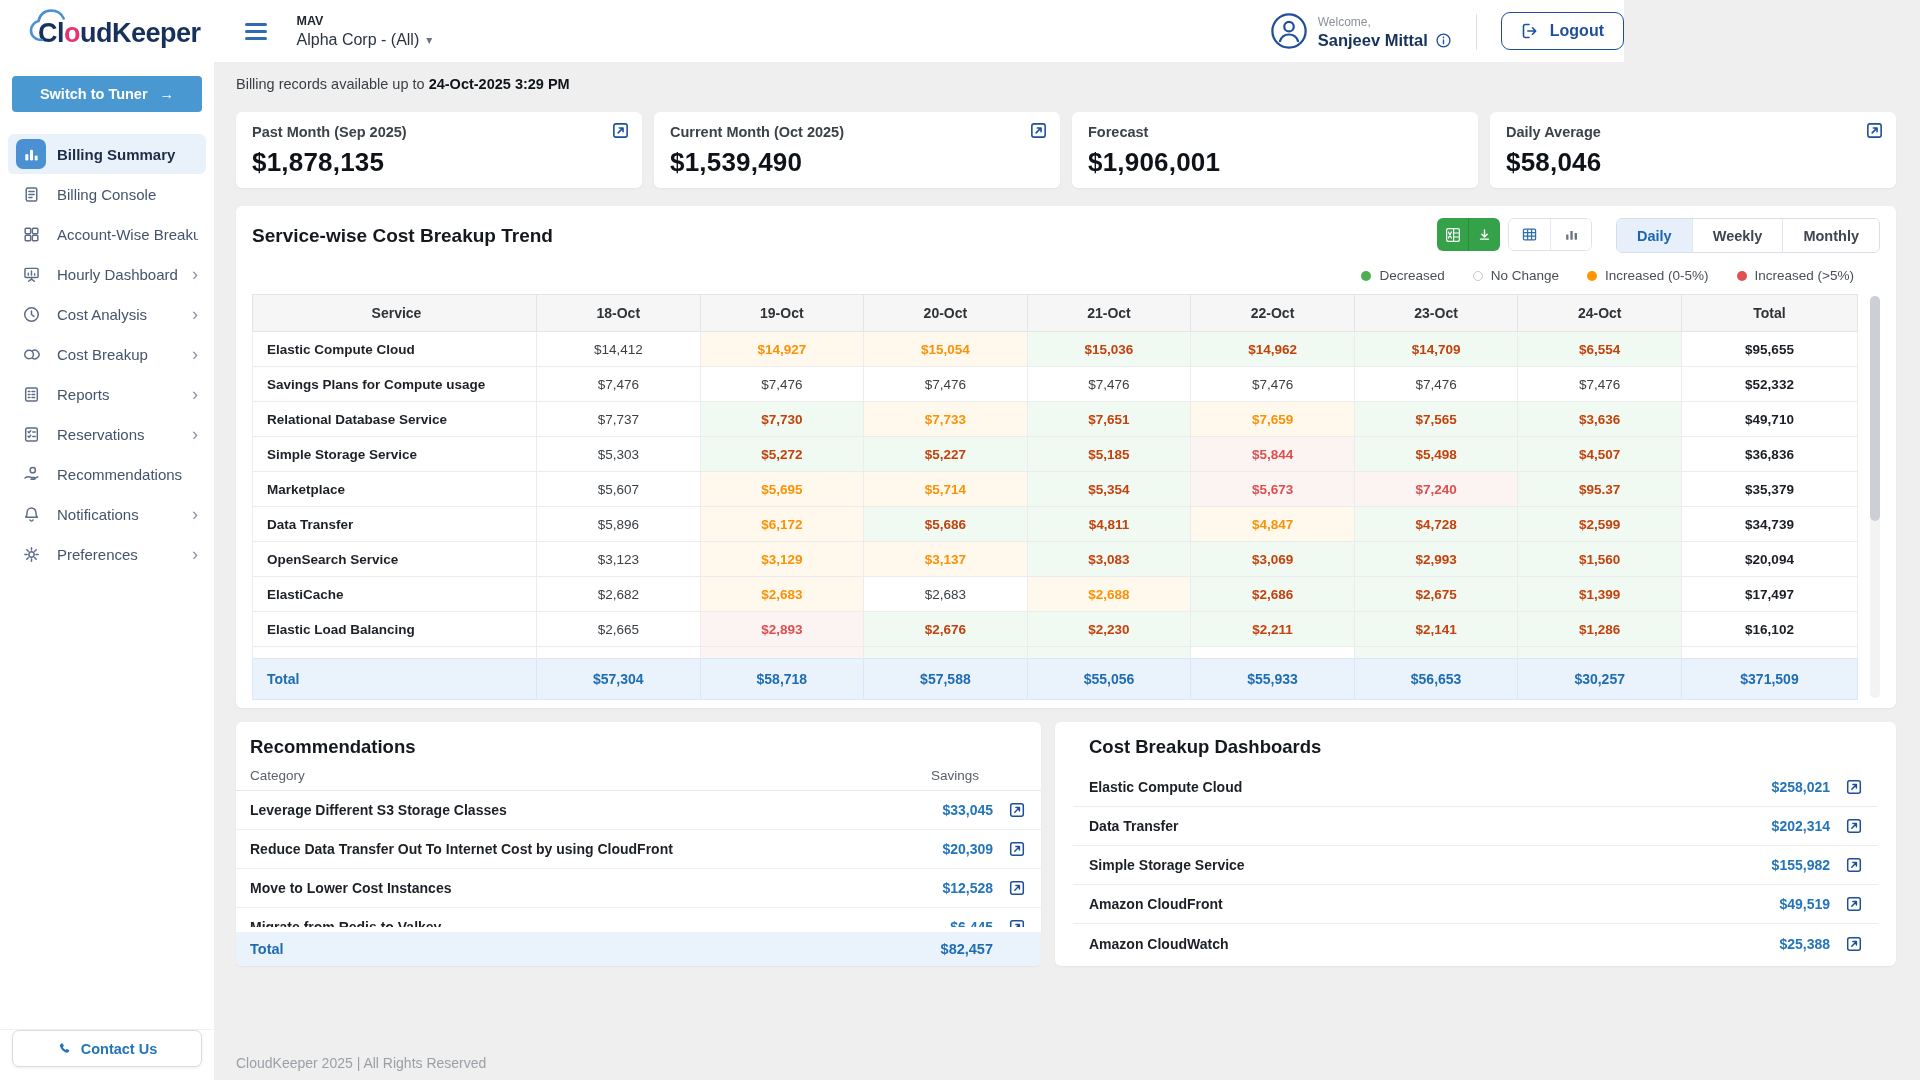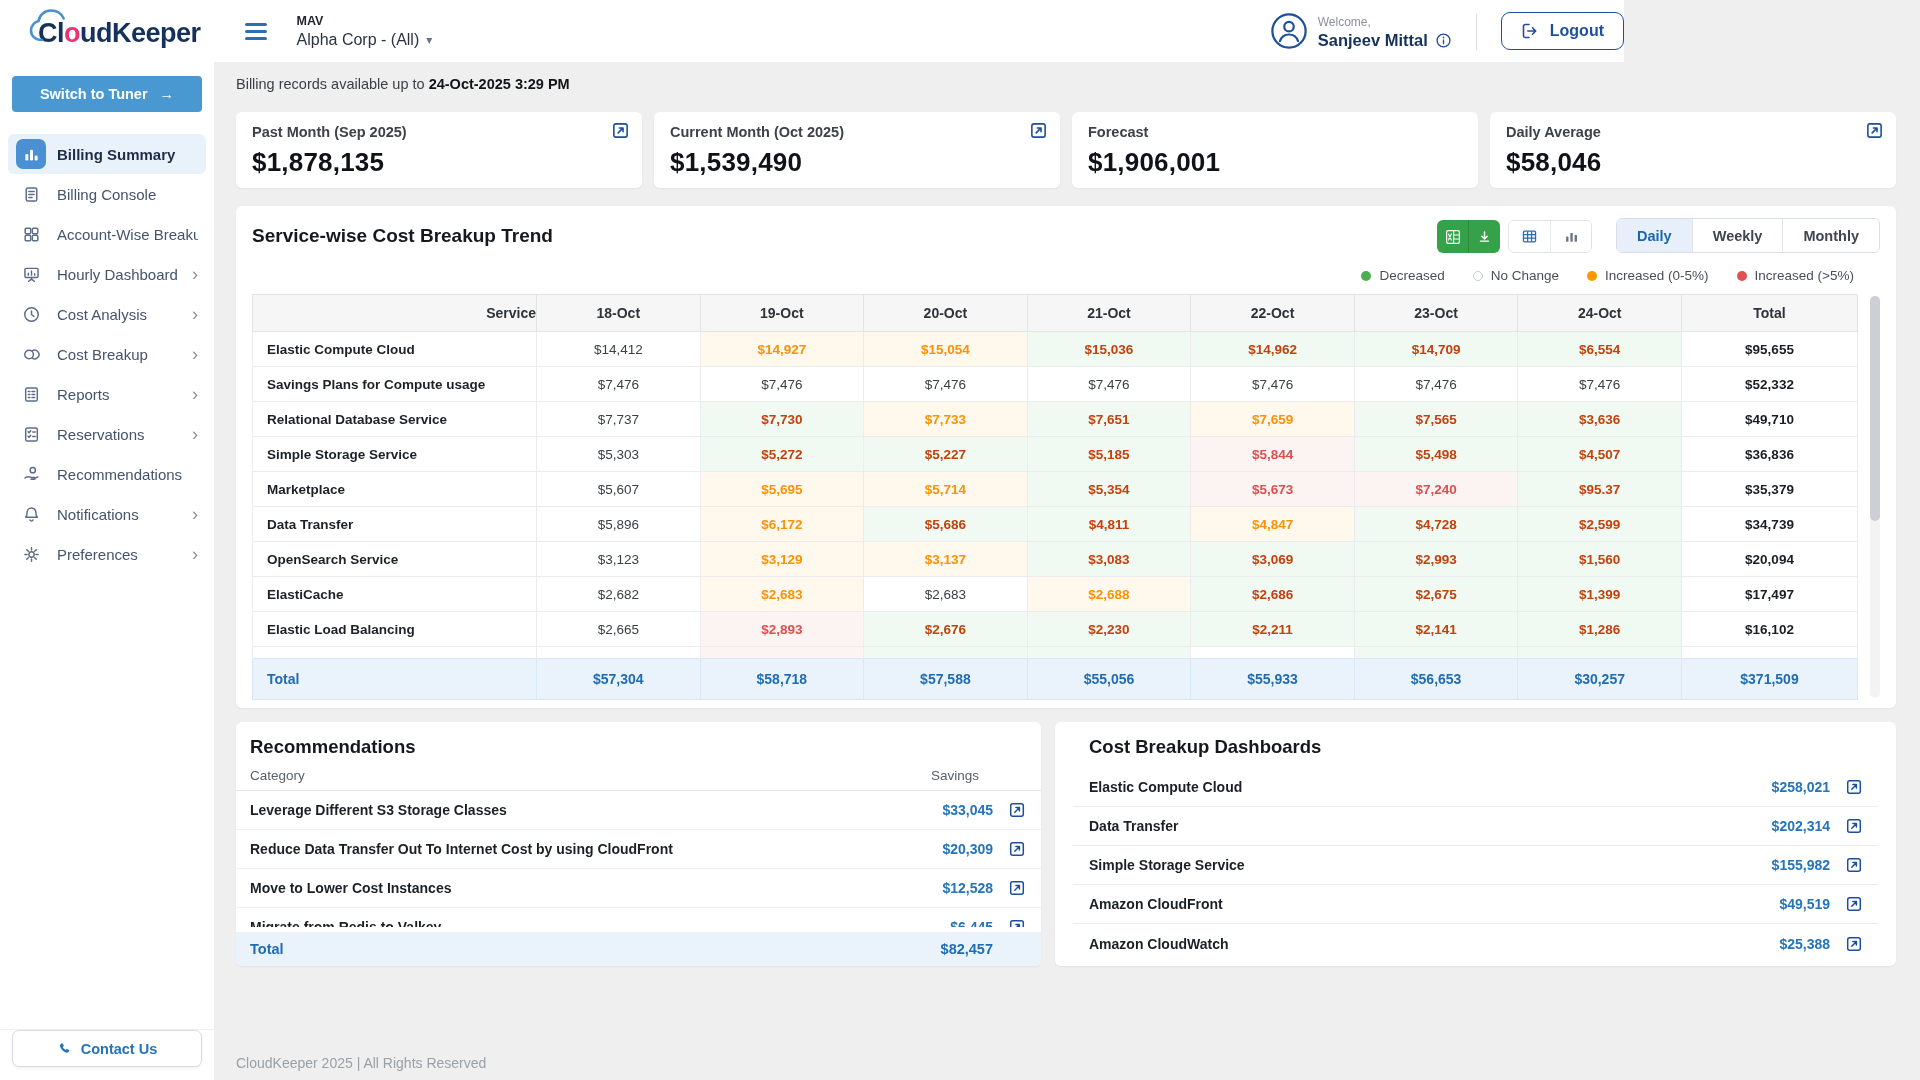--- a/index.html
+++ b/index.html
@@ -62,21 +62,21 @@
   .card-label{font-size:14.5px;font-weight:600;color:#3c4248}
   .card-value{font-size:26px;font-weight:800;color:#0f1319;margin-top:7px;letter-spacing:.2px}
   .card-link{position:absolute;top:9px;right:12px;color:#1d4f9c;cursor:pointer}
   .card-link svg{width:19px;height:19px}
 
   
   .trend{background:#fff;border-radius:6px;margin-top:18px;padding:12px 16px 16px;position:relative;height:502px;
     box-shadow:0 1px 2px rgba(0,0,0,.05)}
   .t-head{display:flex;align-items:center}
   .t-title{font-size:19px;font-weight:800;color:#15181d}
-  .t-controls{margin-left:auto;display:flex;align-items:flex-end;gap:8px}
+  .t-controls{margin-left:auto;display:flex;align-items:flex-start;gap:8px}
   .xls{display:flex;align-items:center;background:#35a24a;border-radius:6px;height:33px;border:none;padding:0}
   .xls-ic,.xls-dl{width:31px;display:flex;justify-content:center;color:#fff}
   .xls-ic svg{width:18px;height:18px}
   .xls-dl svg{width:15px;height:15px}
   .xls-div{width:1px;height:33px;background:#2c8a3e}
   .vt{display:flex;border:1px solid #dfe3e8;border-radius:6px;overflow:hidden;background:#fff;height:33px}
   .vt-btn{width:41px;border:none;background:#fff;display:flex;align-items:center;justify-content:center;color:#6b7280}
   .vt-btn.on{color:#2f6cb0}
   .vt-btn + .vt-btn{border-left:1px solid #e7eaee}
   .vt-btn svg{width:17px;height:17px}
@@ -84,21 +84,21 @@
   .seg{padding:0 20px;background:#fff;border:none;font-size:14.5px;font-weight:700;color:#3f4651}
   .seg + .seg{border-left:1px solid #e2e6eb}
   .seg.on{background:#e7f0fa;color:#1b66ae}
   .legend{display:flex;justify-content:flex-end;gap:28px;margin:15px 26px 11px 4px;font-size:13.5px;color:#4a4f57;align-items:flex-end}
   .lg-item{display:flex;align-items:center}
   .dot{width:10px;height:10px;border-radius:50%;display:inline-block;margin-right:8px}
   .dot.hollow{background:#fff;border:1.5px solid #c6ccd4}
   .tbl-wrap{position:relative}
   table{border-collapse:collapse;table-layout:fixed;width:calc(100% - 22px);font-size:13.5px}
   th{background:#f6f6f7;border:1px solid #e3e4e6;height:37px;font-size:14px;color:#2f3338;font-weight:600;text-align:center}
-  th.svc-h{text-align:right;padding-left:4px}
+  th.svc-h{text-align:center;padding-left:4px}
   td{border:1px solid #ececee;text-align:center;height:35px;color:#3b4046}
   td.svc{text-align:left;padding-left:14px;font-weight:700;color:#1d2127}
   td.tot{font-weight:700;color:#1a1e24}
   .c-g{color:#c2410c;background:#f1faf2;font-weight:600}
   .c-o{color:#f99207;background:#fff8ed;font-weight:600}
   .c-r{color:#dd4f4f;background:#fcf3f3;font-weight:600}
   tr.partial td{height:12px;border-bottom:none}
   tr.trow td{background:#eaf3fc;color:#1f6cb3;font-weight:800;height:41px;border-color:#d9e8f8;font-size:14px}
   tr.trow td.t-label{text-align:left;padding-left:14px}
   .scrollbar{position:absolute;top:2px;right:0;width:10px;bottom:2px;background:#f3f3f4;border-radius:5px}

